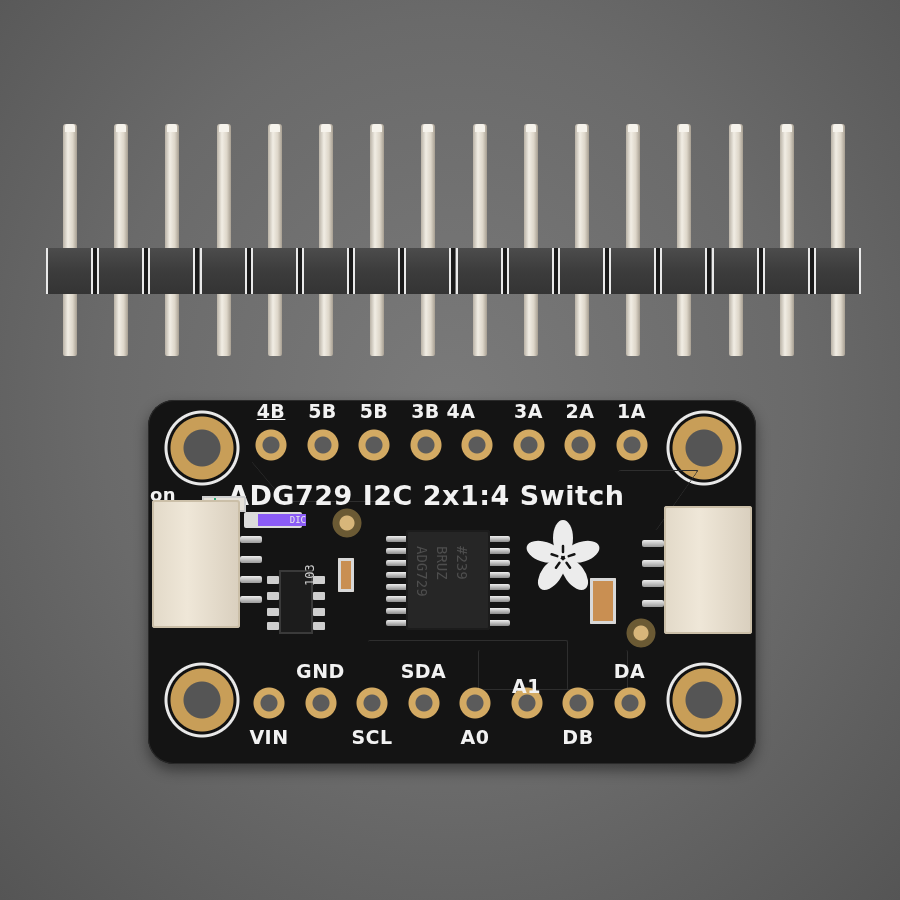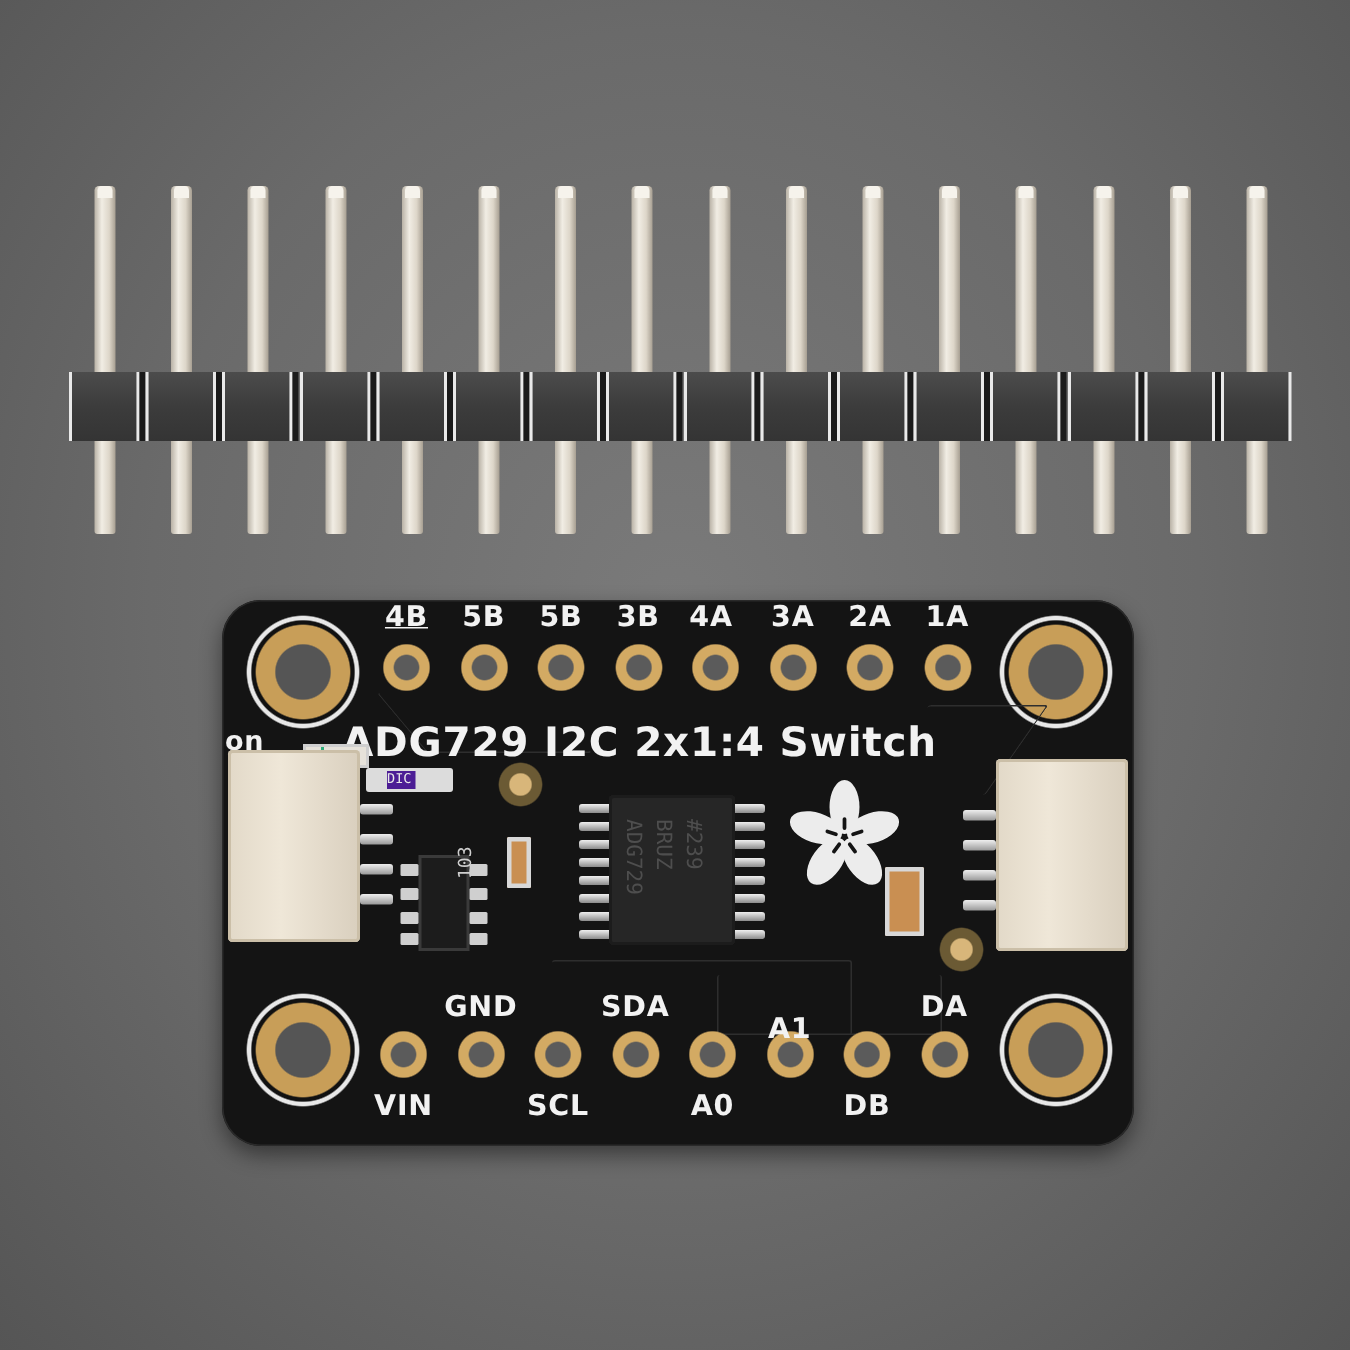--- a/index.html
+++ b/index.html
@@ -87,22 +87,22 @@
       transform: rotate(-90deg); transform-origin: left top; font-family: "DejaVu Sans Mono", monospace;
     }
     .res-pad {
       position: absolute; width: 12px; height: 8px; background: #cfcfcf; border-radius: 1px;
     }
     .diode {
       position: absolute; left: 96px; top: 112px; width: 58px; height: 16px;
       background: #dcdcdc; border-radius: 2px;
     }
     .diode-body {
-      position: absolute; left: 14px; top: 2px; width: 19px; height: 12px; background: #4c1d95;
-      color: #eaeaea; font-size: 9px; text-align: left; line-height: 12px;
+      position: absolute; left: 14px; top: 2px; width: 48px; height: 12px; background: #8b5cf6;
+      color: #eaeaea; font-size: 9px; text-align: right; line-height: 12px;
       font-family: "DejaVu Sans Mono", monospace;
     }
     .led {
       position: absolute; left: 54px; top: 96px; width: 44px; height: 16px;
       background: #e6e2da; box-shadow: inset 0 0 0 2px #cfcfcf;
     }
     .led-mark { position: absolute; left: 12px; top: 2px; width: 2px; height: 12px; background: #2fae7a; }
     .via-gold {
       position: absolute; border-radius: 50%;
       background: radial-gradient(circle, #d8b67a 0 7px, #6b5a34 8px 14px, transparent 15px);
@@ -180,21 +180,21 @@
 
   <div id="top-row">
       <div class="silk lbl" style="left: 98px; top: 0px; text-decoration: underline;">4B</div>
       <div class="pad" style="left: 106px; top: 28px;"></div>
       <div class="silk lbl" style="left: 149.5px; top: 0px;">5B</div>
       <div class="pad" style="left: 157.5px; top: 28px;"></div>
       <div class="silk lbl" style="left: 201px; top: 0px;">5B</div>
       <div class="pad" style="left: 209px; top: 28px;"></div>
       <div class="silk lbl" style="left: 252.5px; top: 0px;">3B</div>
       <div class="pad" style="left: 260.5px; top: 28px;"></div>
-      <div class="silk lbl" style="left: 301px; top: 0px;">4A</div>
+      <div class="silk lbl" style="left: 288px; top: 0px;">4A</div>
       <div class="pad" style="left: 312px; top: 28px;"></div>
       <div class="silk lbl" style="left: 355.5px; top: 0px;">3A</div>
       <div class="pad" style="left: 363.5px; top: 28px;"></div>
       <div class="silk lbl" style="left: 407px; top: 0px;">2A</div>
       <div class="pad" style="left: 415px; top: 28px;"></div>
       <div class="silk lbl" style="left: 458.5px; top: 0px;">1A</div>
       <div class="pad" style="left: 466.5px; top: 28px;"></div>
     </div>
   <div id="bottom-row">
       <div class="pad" style="left: 104px; top: 286px;"></div>

